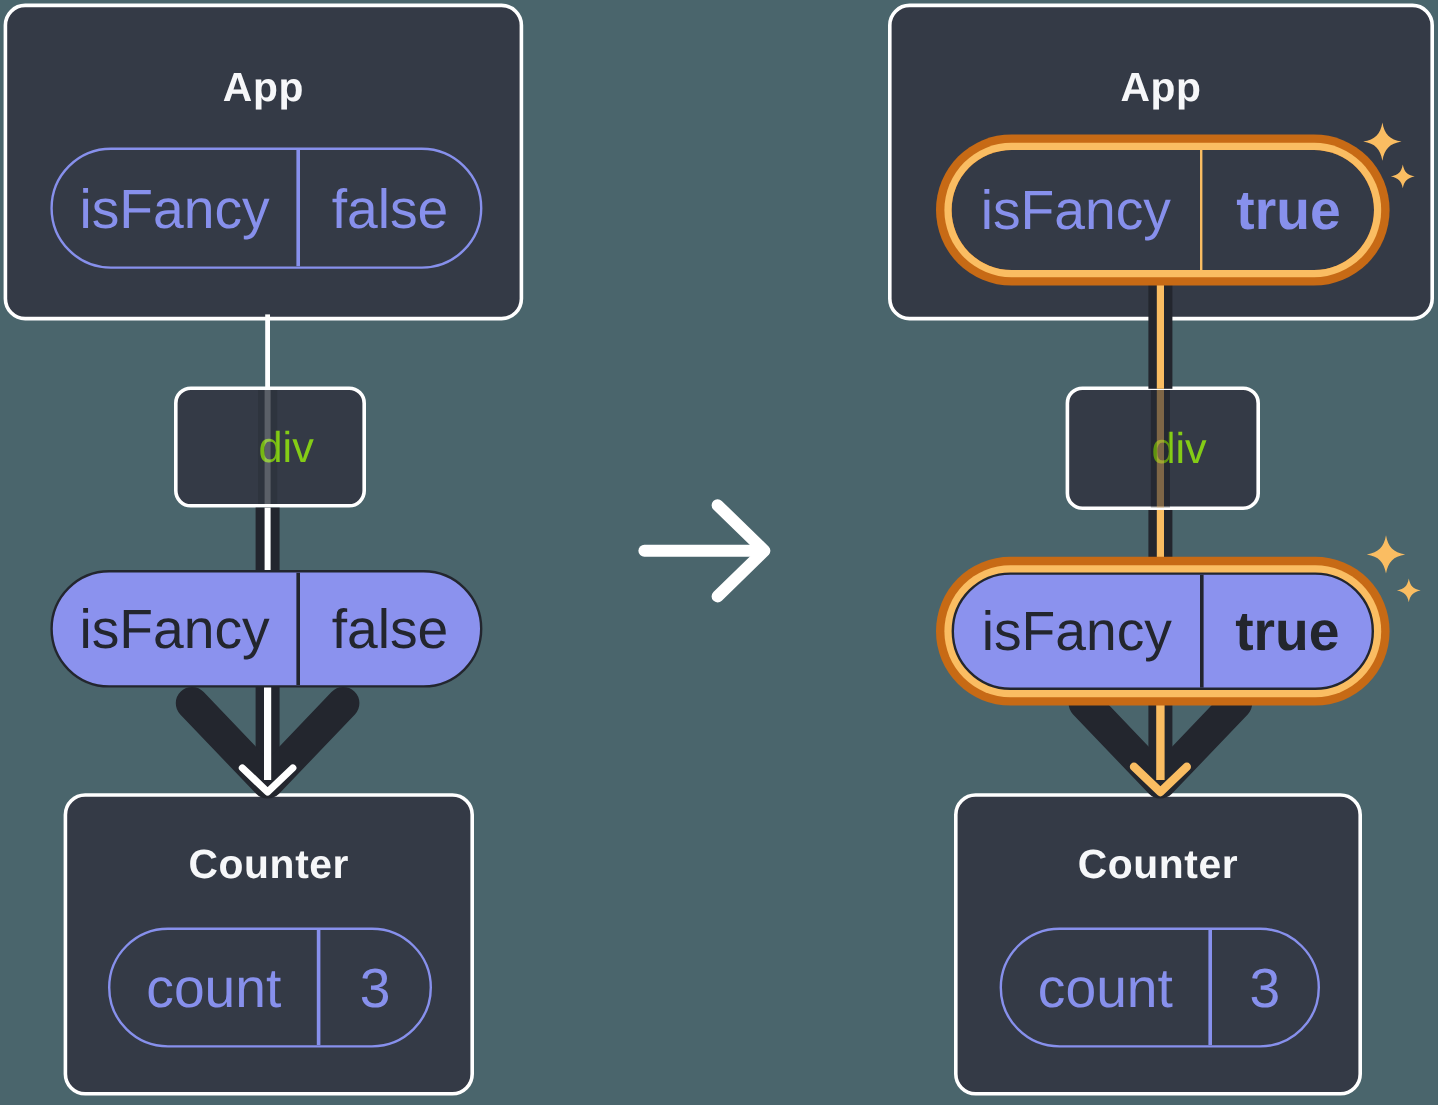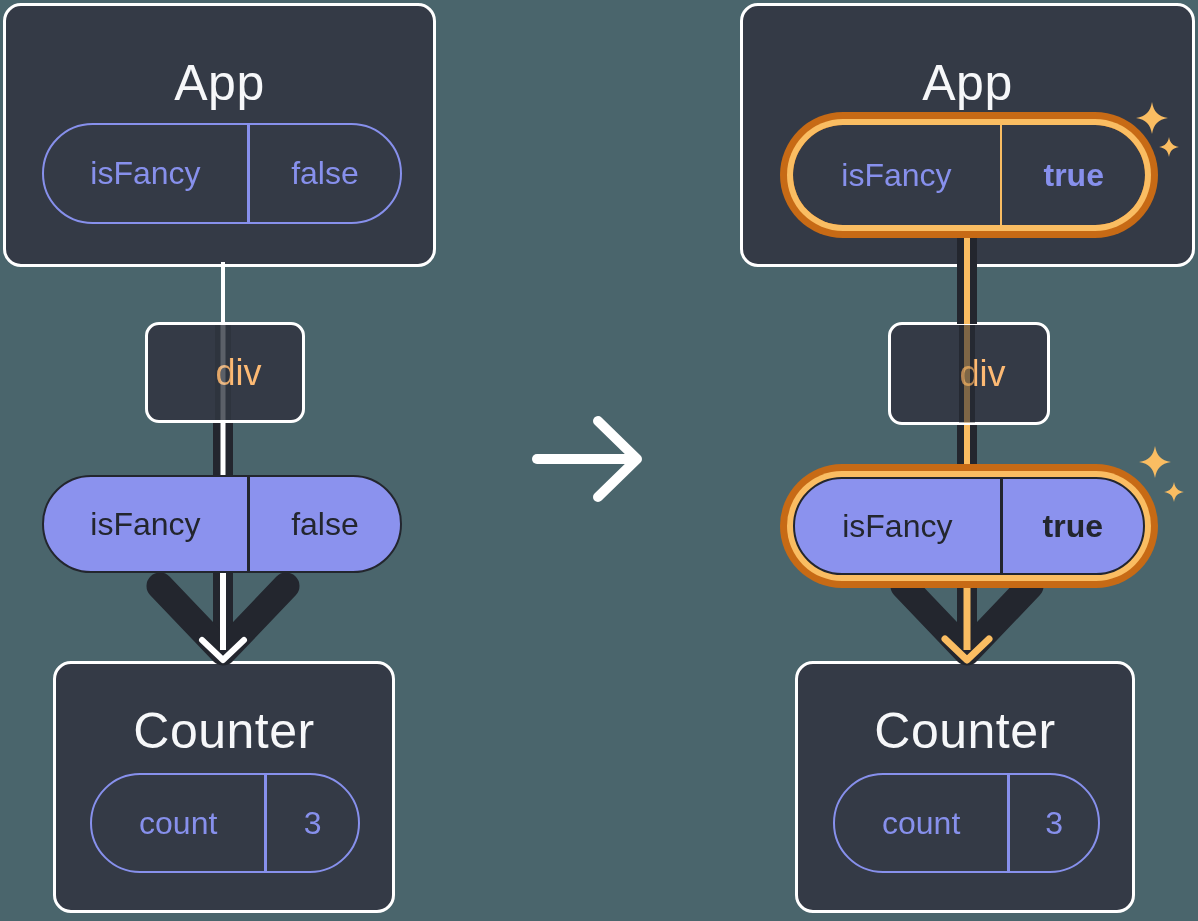--- a/index.html
+++ b/index.html
@@ -7,27 +7,27 @@
     position:relative;width:1198px;height:921px;overflow:hidden;
     background:#4A656C;
     font-family:"Liberation Sans","DejaVu Sans",sans-serif;
   }
   .box{
     position:absolute;background:#343A46;border:3px solid #FFFFFF;
     border-radius:18px;box-sizing:border-box;z-index:1;
   }
   .box-title{
     position:absolute;left:0;right:0;text-align:center;
-    color:#F6F7F9;font-size:50px;font-weight:400;letter-spacing:.5px;
+    color:#F6F7F9;font-size:34px;font-weight:700;letter-spacing:.5px;
   }
   .div-box{display:flex;align-items:center;justify-content:center;border-radius:14px;}
-  .div-label{color:#fdba74;font-size:36px;font-weight:500;position:relative;z-index:2;margin-left:27px;}
+  .div-label{color:#84cc16;font-size:36px;font-weight:500;position:relative;z-index:2;margin-left:27px;}
   .pill{
     position:absolute;display:flex;align-items:stretch;box-sizing:border-box;
-    border-radius:999px;z-index:3;font-size:32px;overflow:hidden;
+    border-radius:999px;z-index:3;font-size:46px;overflow:hidden;
   }
   .pill .cell{display:flex;align-items:center;justify-content:center;}
   .pill .divider{width:3px;}
   .outline-pill{border:2.5px solid #8790EC;color:#8790EC;}
   .outline-pill .divider{background:#8790EC;}
   .filled-pill{background:#8B92EE;border:2.5px solid #23262E;color:#23262E;}
   .filled-pill .divider{background:#23262E;}
   .glow{box-shadow:0 0 0 6px #FABD62,0 0 0 13px #C76A15;overflow:visible;}
   .state-pill-after{color:#8790EC;}
   .state-pill-after .divider{background:#FABD62;width:2.5px;}

